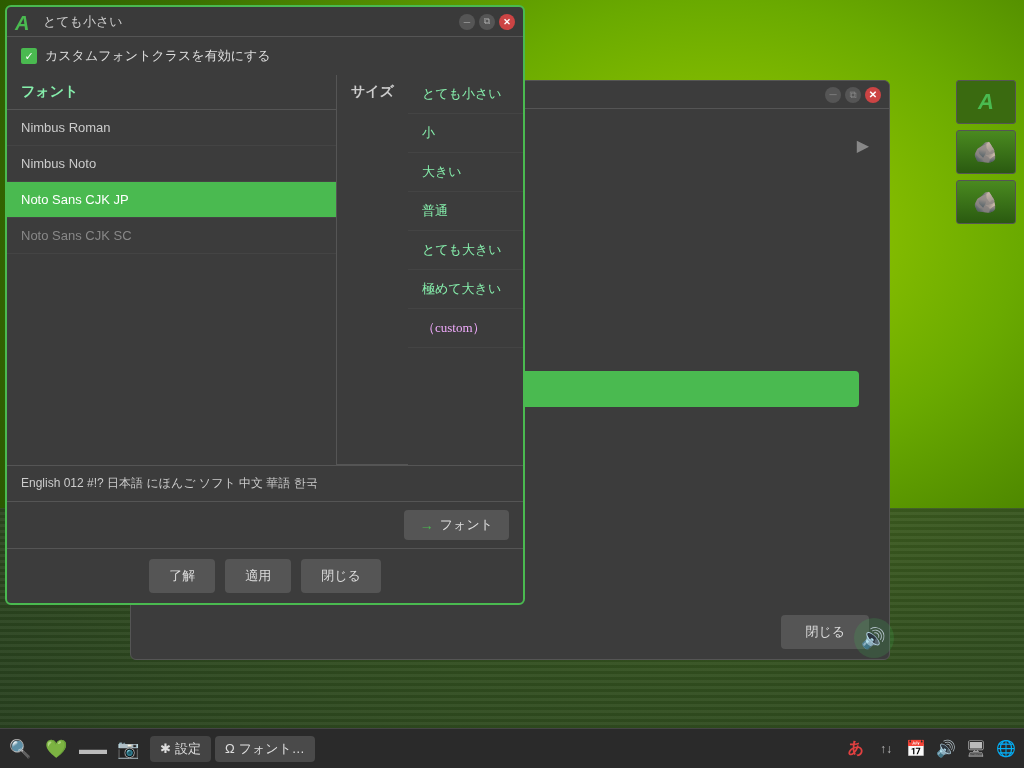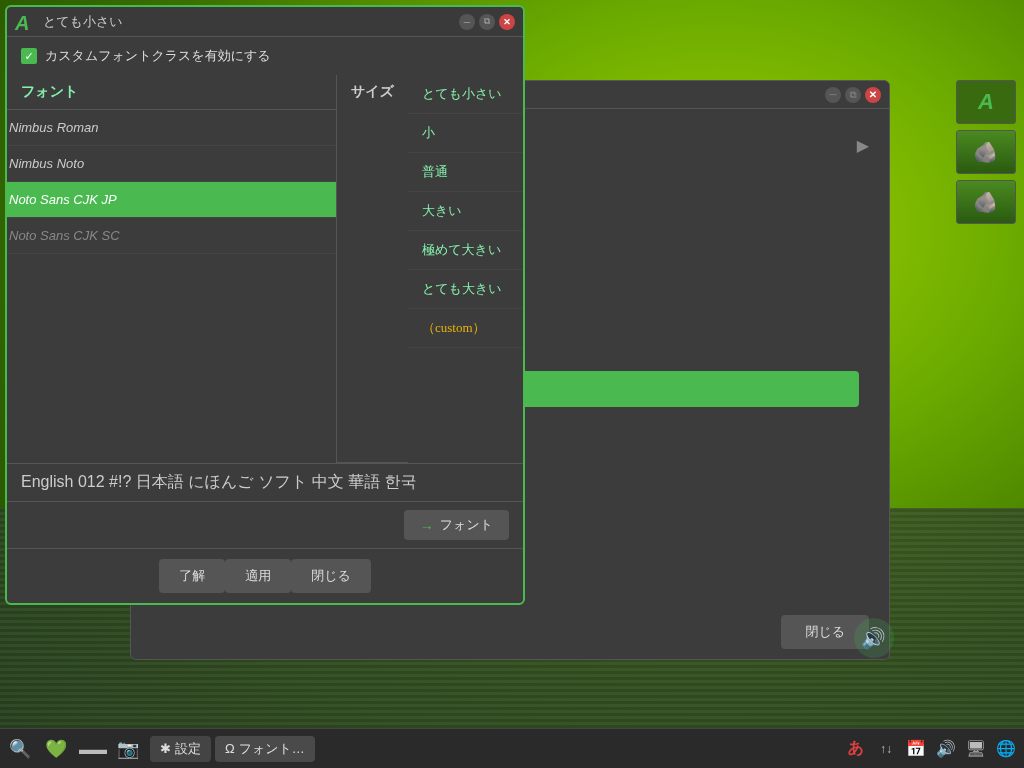--- a/index.html
+++ b/index.html
@@ -322,26 +322,25 @@
     }
     .font-list-scroll::-webkit-scrollbar-track {
       background: #3c3c3c;
     }
     .font-list-scroll::-webkit-scrollbar-thumb {
       background: #666;
       border-radius: 3px;
     }
 
     .font-list-item {
-      padding: 10px 2px;
+      padding: 10px 14px;
       color: #ccc;
       font-size: 13px;
       cursor: pointer;
       border-bottom: 1px solid #444;
-      font-style: italic;
     }
 
     .font-list-item.selected {
       background: #4aba50;
       color: #fff;
     }
 
     
     .size-list-panel {
       flex: 1;
@@ -379,21 +378,21 @@
       color: #86efac;
       font-size: 13px;
       cursor: pointer;
       border-bottom: 1px solid #444;
     }
 
     
     .font-preview {
       padding: 8px 14px;
       color: #ccc;
-      font-size: 16px;
+      font-size: 12px;
       border-top: 1px solid #555;
       min-height: 36px;
       display: flex;
       align-items: center;
     }
 
     
     .font-advanced-row {
       padding: 8px 14px;
       display: flex;
@@ -416,20 +415,21 @@
 
     .font-advanced-btn .arrow {
       color: #4aba50;
       font-size: 14px;
     }
 
     
     .font-dialog-footer {
       display: flex;
       justify-content: center;
+      gap: 10px;
       padding: 10px 14px;
       border-top: 1px solid #555;
     }
 
     .footer-btn {
       background: #555;
       border: none;
       color: #ddd;
       padding: 8px 20px;
       border-radius: 4px;
@@ -602,25 +602,25 @@
         <div class="font-list-item selected">Noto Sans CJK JP</div>
         <div class="font-list-item" style="color:#888;">Noto Sans CJK SC</div>
       </div>
     </div>
 
     <div class="size-list-panel">
       <div class="size-list-header">サイズ</div>
       <div class="size-list-scroll">
         <div class="size-list-item">とても小さい</div>
         <div class="size-list-item">小</div>
+        <div class="size-list-item">大きい</div>
         <div class="size-list-item">普通</div>
-        <div class="size-list-item">大きい</div>
+        <div class="size-list-item">とても大きい</div>
         <div class="size-list-item">極めて大きい</div>
-        <div class="size-list-item">とても大きい</div>
-        <div class="size-list-item" style="color:#eab308;">（custom）</div>
+        <div class="size-list-item" style="color:#f0abfc;">（custom）</div>
       </div>
     </div>
 
   </div>
 
   <div class="font-preview">
     <span>English 012 #!? 日本語 にほんご ソフト 中文 華語 한국</span>
   </div>
 
   <div class="font-advanced-row">

